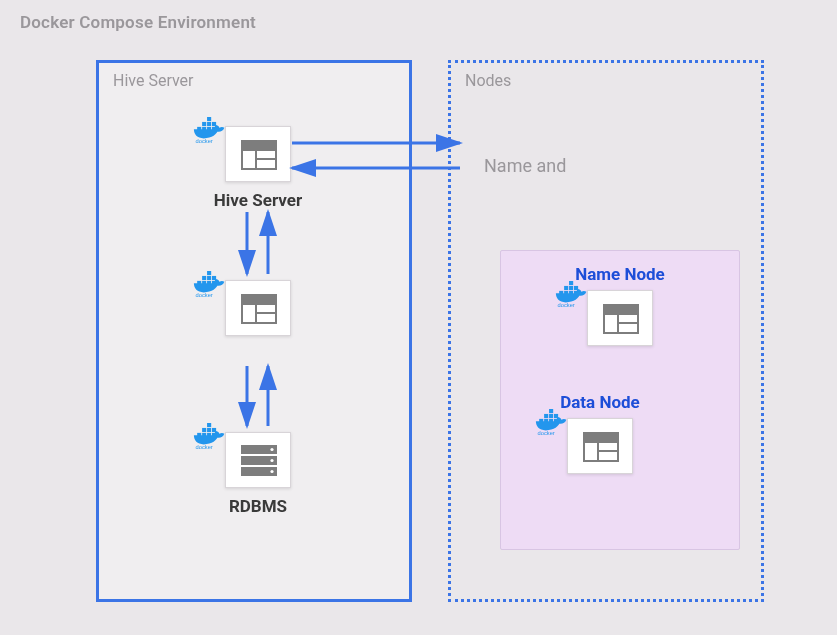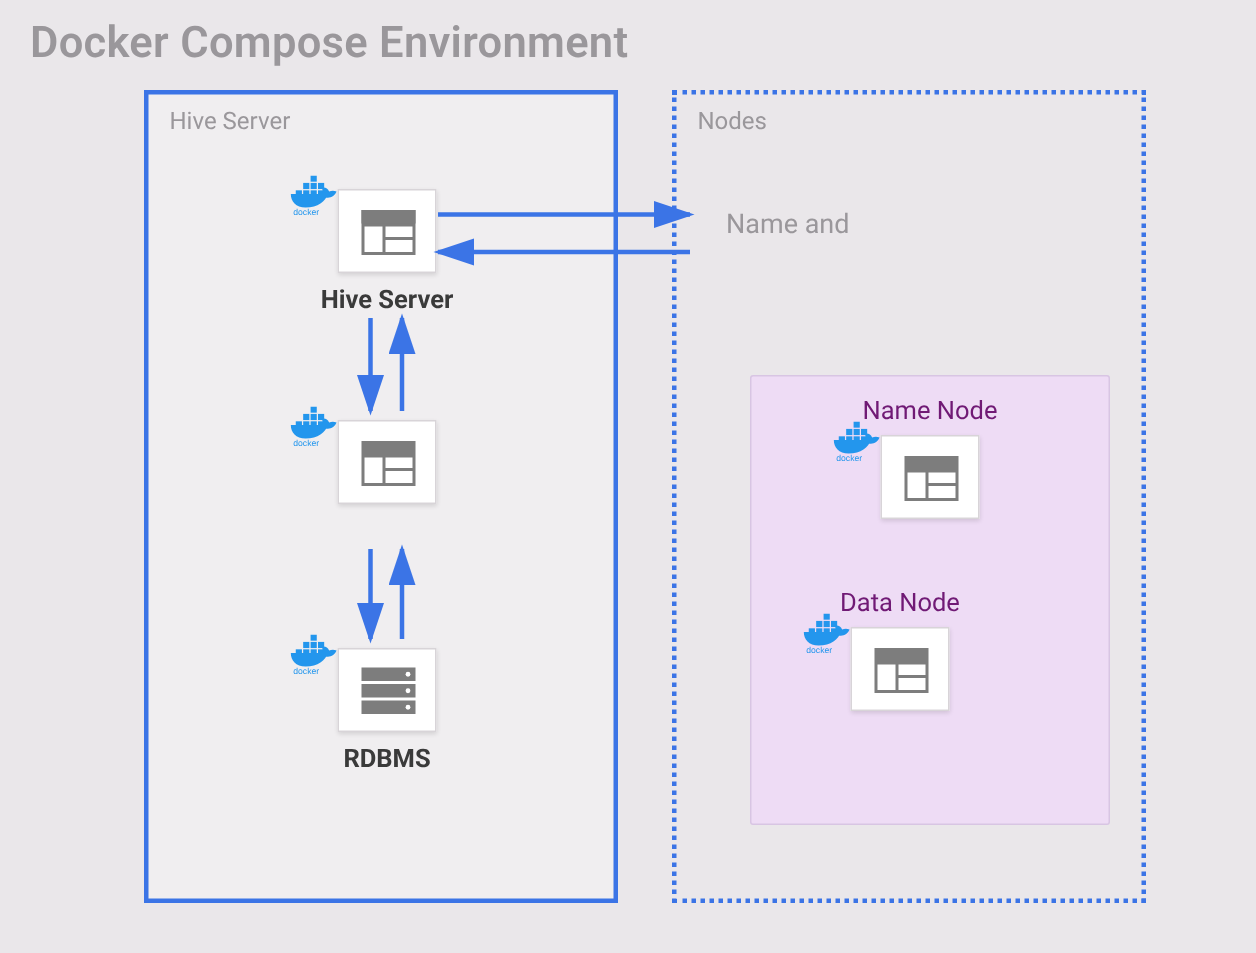--- a/index.html
+++ b/index.html
@@ -8,21 +8,21 @@
     height: 635px;
     background: #eae7ea;
     font-family: -apple-system, BlinkMacSystemFont, "Segoe UI", Roboto, Arial, sans-serif;
     position: relative;
     overflow: hidden;
   }
   .title {
     position: absolute;
     top: 12px;
     left: 20px;
-    font-size: 29px;
+    font-size: 17px;
     font-weight: 600;
     color: #9a979b;
     letter-spacing: 0.2px;
   }
   .hive-panel {
     position: absolute;
     left: 96px;
     top: 60px;
     width: 316px;
     height: 542px;
@@ -41,37 +41,37 @@
   .panel-label {
     position: absolute;
     top: 8px;
     left: 14px;
     font-size: 16px;
     color: #9a979b;
   }
   .hadoop-text {
     position: absolute;
     left: 484px;
-    top: 134px;
+    top: 150px;
     font-size: 18px;
     color: #9a979b;
     line-height: 1.8;
   }
   .inner-panel {
     position: absolute;
     left: 500px;
     top: 250px;
     width: 240px;
     height: 300px;
     background: #eedcf5;
     border: 1px solid #d8c5e3;
     border-radius: 2px;
   }
   .node-block { position: absolute; text-align: center; }
-  .node-label-above { font-size: 17px; font-weight: 400; color: #701a75; margin-bottom: 6px; }
+  .node-label-above { font-size: 17px; font-weight: 700; color: #1d4ed8; margin-bottom: 6px; }
   .node-label-below { font-size: 17px; font-weight: 700; color: #3a3a3a; margin-top: 8px; }
   .node-box {
     width: 66px;
     height: 56px;
     background: #fff;
     border: 1px solid #d8d4d8;
     box-shadow: 0 1px 3px rgba(0,0,0,0.12);
     position: relative;
     margin: 0 auto;
   }

